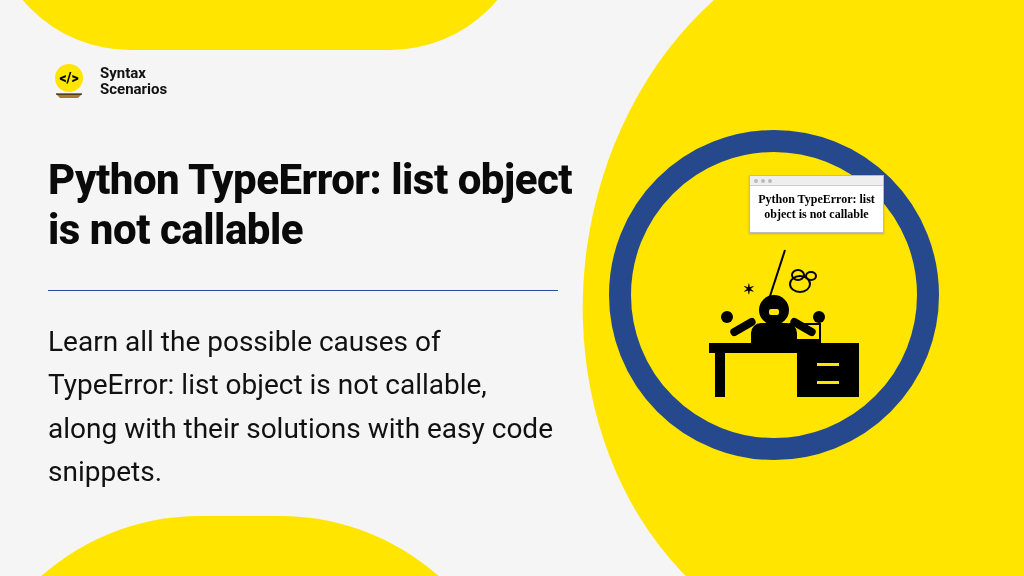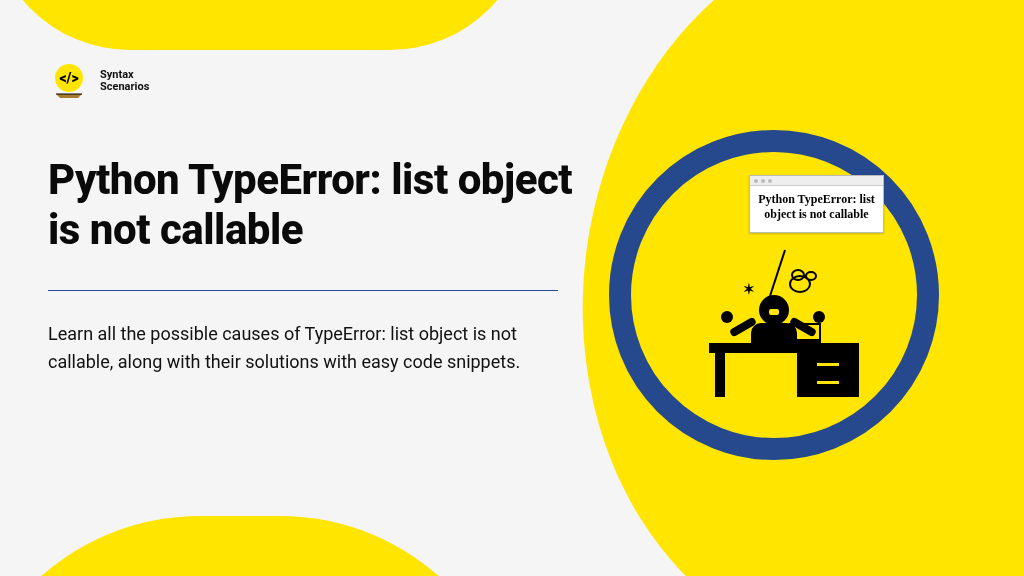--- a/index.html
+++ b/index.html
@@ -47,21 +47,21 @@
     gap: 10px;
   }
   .brand-logo {
     width: 42px;
     height: 42px;
     display: flex;
     align-items: center;
     justify-content: center;
   }
   .brand-text {
-    font-size: 11px;
+    font-size: 15px;
     font-weight: 700;
     line-height: 1.1;
     color: #111;
     white-space: pre-line;
   }
   .headline {
     position: absolute;
     left: 48px;
     top: 155px;
     width: 530px;
@@ -77,21 +77,21 @@
     top: 290px;
     width: 510px;
     height: 0;
     border-top: 1.5px solid #2b4a9a;
   }
   .subhead {
     position: absolute;
     left: 48px;
     top: 320px;
     width: 510px;
-    font-size: 18px;
+    font-size: 28px;
     font-weight: 400;
     line-height: 1.55;
     color: #111;
   }
   .circle-badge {
     position: absolute;
     right: 85px;
     top: 130px;
     width: 330px;
     height: 330px;

